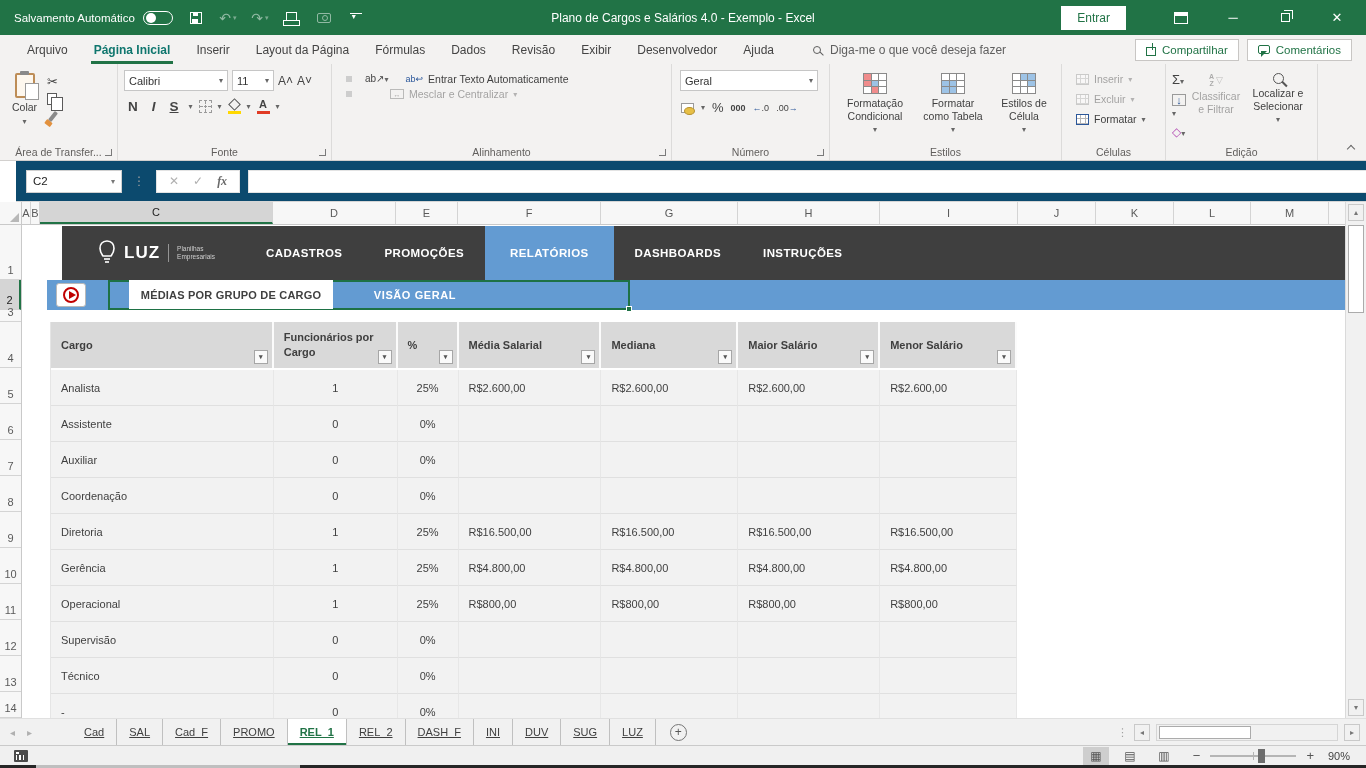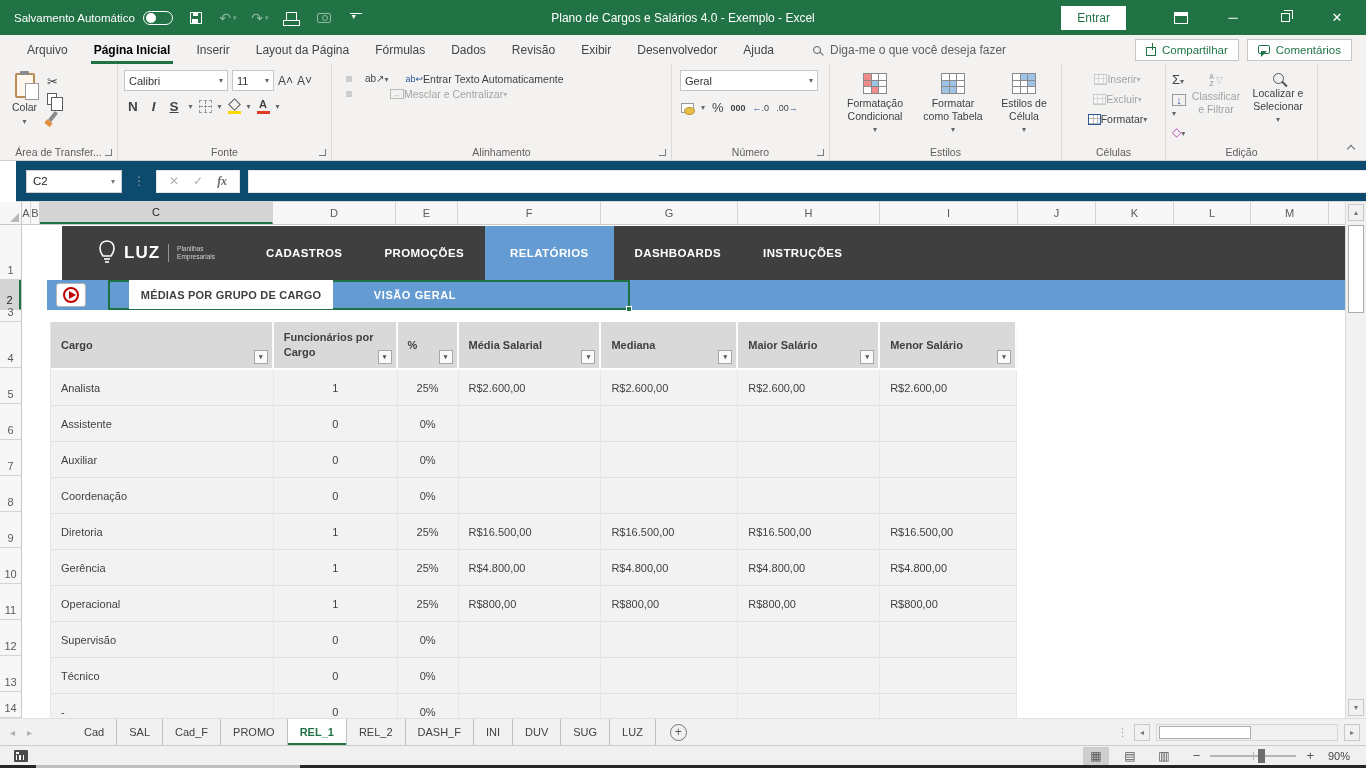--- a/index.html
+++ b/index.html
@@ -31,21 +31,21 @@
   .winbtn { width:46px; height:35px; display:flex; align-items:center; justify-content:center; font-size:13px; color:#fff; }
   .ic-ribopts { width:14px; height:12px; border:1.4px solid #fff; position:relative; }
   .ic-ribopts::before { content:""; position:absolute; top:0; left:0; width:100%; height:3px; background:#fff; }
   .ic-restore { width:9px; height:9px; border:1.3px solid #fff; position:relative; }
   .ic-restore::before { content:""; position:absolute; top:-4px; left:2.5px; width:8px; height:8px; border-top:1.3px solid #fff; border-right:1.3px solid #fff; }
 
   
   .menubar { position:absolute; top:35px; left:0; width:100%; height:29px; background:#f3f2f1; display:flex; align-items:center; }
   .mtabs { display:flex; align-items:center; height:100%; padding-left:14px; }
   .mtab { padding:0 13px; height:100%; display:flex; align-items:center; font-size:12px; color:#444; cursor:pointer; position:relative; white-space:nowrap; }
-  .mtab.active { color:#000000; font-weight:bold; }
+  .mtab.active { color:#0f766e; font-weight:bold; }
   .mtab.active::after { content:""; position:absolute; left:10px; right:10px; bottom:0; height:3px; background:#217346; }
   .msearch { display:flex; align-items:center; gap:9px; margin-left:26px; color:#5f5f5f; font-size:12px; }
   .ic-search { width:8px; height:8px; border:1.4px solid #5f5f5f; border-radius:50%; position:relative; display:inline-block; }
   .ic-search::after { content:""; position:absolute; width:5px; height:1.4px; background:#5f5f5f; transform:rotate(45deg); right:-4px; bottom:-2px; }
   .mright { margin-left:auto; display:flex; gap:8px; padding-right:14px; }
   .mbtn { display:flex; align-items:center; gap:6px; background:#fff; border:1px solid #c8c6c4; color:#217346; font-family:inherit; font-size:11.5px; padding:4px 10px; cursor:pointer; }
   .ic-share { width:10px; height:9px; border:1.2px solid #217346; position:relative; margin-top:3px; }
   .ic-share::after { content:""; position:absolute; right:2px; top:-5px; width:1.3px; height:7px; background:#217346; }
   .ic-comment { width:12px; height:9px; border:1.2px solid #217346; border-radius:2px; position:relative; }
   .ic-comment::after { content:""; position:absolute; left:2px; bottom:-4px; border:3px solid transparent; border-top-color:#217346; border-left-color:#217346; }
@@ -84,21 +84,21 @@
   .i-cf,.i-ft,.i-cs { width:24px; height:21px; display:grid; grid-template-columns:repeat(3,1fr); grid-template-rows:repeat(3,1fr); gap:1px; background:#8a8a8a; border:1px solid #8a8a8a; }
   .i-cf b,.i-ft b,.i-cs b { background:#fff; }
   .i-cf b:nth-child(1),.i-cf b:nth-child(4),.i-cf b:nth-child(8){ background:#f08c8c; }
   .i-cf b:nth-child(5){ background:#9dc3e6; }
   .i-ft b:nth-child(4),.i-ft b:nth-child(5),.i-ft b:nth-child(7),.i-ft b:nth-child(8){ background:#9dc3e6; }
   .i-cs b:nth-child(2),.i-cs b:nth-child(3),.i-cs b:nth-child(6){ background:#9dc3e6; }
   .i-cells { width:13px; height:11px; border:1px solid #9a9a9a; background:
      repeating-linear-gradient(to right,transparent 0 3.5px,#b5b5b5 3.5px 4.5px),
      repeating-linear-gradient(to bottom,transparent 0 3.5px,#b5b5b5 3.5px 4.5px),#fff; }
   .i-cells.blue { border-color:#2b579a; }
-  .smallbtn { display:flex; align-items:center; font-size:10.5px; color:#3f3f3f; padding:1px 2px; cursor:pointer;justify-content:center; }
+  .smallbtn { display:flex; align-items:center; gap:5px; font-size:10.5px; color:#3f3f3f; padding:1px 2px; cursor:pointer; }
   .sigma { font-size:13px; color:#444; }
   .i-fill { font-size:11px; color:#2b579a; border:1px solid #9a9a9a; width:14px; height:12px; display:flex; align-items:center; justify-content:center; }
   .i-clear { font-size:12px; color:#b44fb4; }
   .az { display:flex; flex-direction:column; font-size:7px; font-weight:bold; color:#555; line-height:1; }
   .funnel { font-size:9px; color:#777; }
   .ic-search2 { width:11px; height:11px; border:1.6px solid #555; border-radius:50%; position:relative; display:inline-block; }
   .ic-search2::after { content:""; position:absolute; width:7px; height:1.8px; background:#555; transform:rotate(45deg); right:-5px; bottom:-2px; }
   .dec { font-size:9px; color:#444; white-space:nowrap; }
   .dec .arr { font-style:normal; color:#2b579a; }
   .i-coins { width:13px; height:10px; border:1px solid #9a9a9a; background:#fff; position:relative; }
@@ -159,21 +159,21 @@
   
   .vscroll { position:absolute; left:1345px; top:202px; width:21px; height:516px; background:#f1f1f1; border-left:1px solid #dadada; }
   .vs-up,.vs-down { position:absolute; left:2px; width:16px; height:17px; background:#f1f1f1; border:1px solid #c9c9c9; display:flex; align-items:center; justify-content:center; font-size:8px; color:#777; }
   .vs-up { top:2px; } .vs-down { bottom:2px; }
   .vs-thumb { position:absolute; left:2px; top:23px; width:16px; height:88px; background:#fff; border:1px solid #ababab; }
 
   
   .tabbar { position:absolute; top:718px; left:0; width:100%; height:27px; background:#f1f1f1; border-top:1px solid #e0e0e0; display:flex; align-items:stretch; }
   .tb-arrows { display:flex; align-items:center; gap:12px; padding:0 12px 0 10px; color:#b0b0b0; font-size:10px; }
   .stabs { display:flex; align-items:stretch; margin-left:28px; }
-  .stab { display:flex; align-items:center; padding:0 12px; font-size:11px; color:#404040; border-right:1px solid #c0c0c0; cursor:pointer; white-space:nowrap; }
+  .stab { display:flex; align-items:center; padding:0 12px; font-size:11px; color:#404040; border-right:1px solid #c0c0c0; cursor:pointer; white-space:nowrap;text-decoration:underline; }
   .stab.active { background:#fff; color:#217346; font-weight:bold; box-shadow:inset 0 -2px 0 #217346; border-right:1px solid #c0c0c0; }
   .newsheet { display:flex; align-items:center; margin-left:14px; }
   .newsheet .circ { width:17px; height:17px; border:1px solid #767676; border-radius:50%; display:flex; align-items:center; justify-content:center; font-size:12px; color:#555; cursor:pointer; }
   .tb-right { margin-left:auto; display:flex; align-items:center; gap:6px; padding-right:6px; }
   .hs-dots { color:#a0a0a0; font-size:11px; }
   .hs-arrow { width:16px; height:17px; background:#f1f1f1; border:1px solid #c9c9c9; display:flex; align-items:center; justify-content:center; font-size:8px; color:#777; }
   .hs-track { width:182px; height:17px; background:#f1f1f1; border:1px solid #d5d5d5; position:relative; }
   .hs-thumb { position:absolute; left:2px; top:1px; width:92px; height:13px; background:#fff; border:1px solid #ababab; }
 
   

